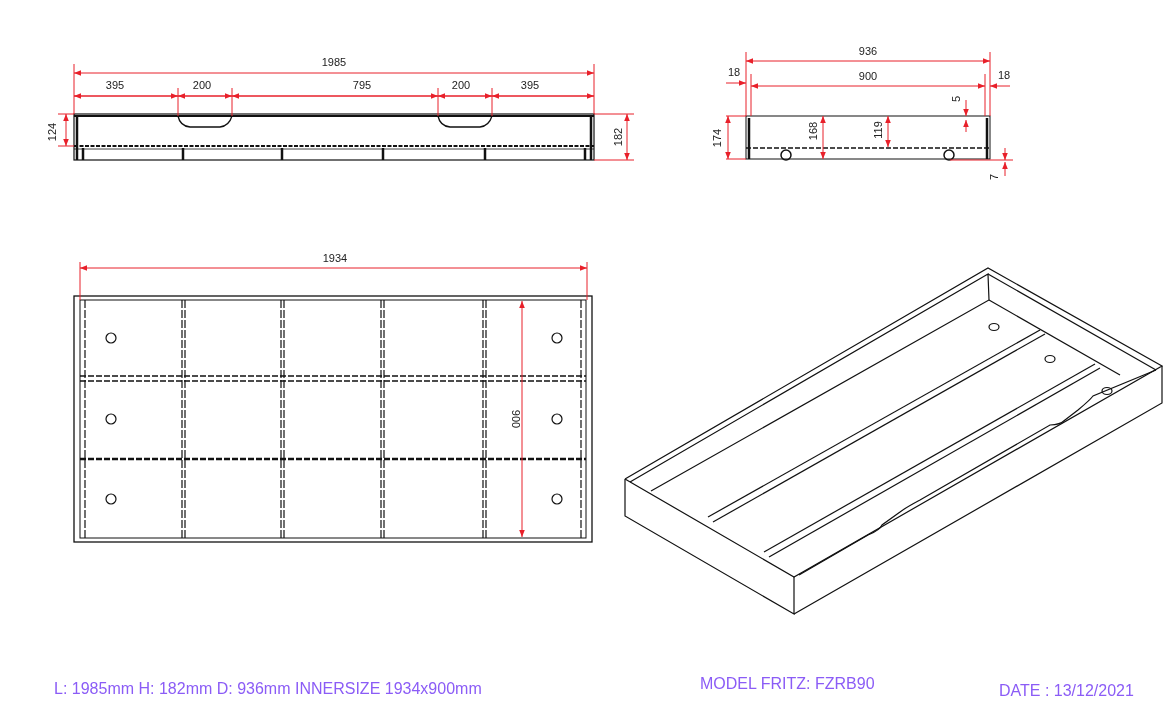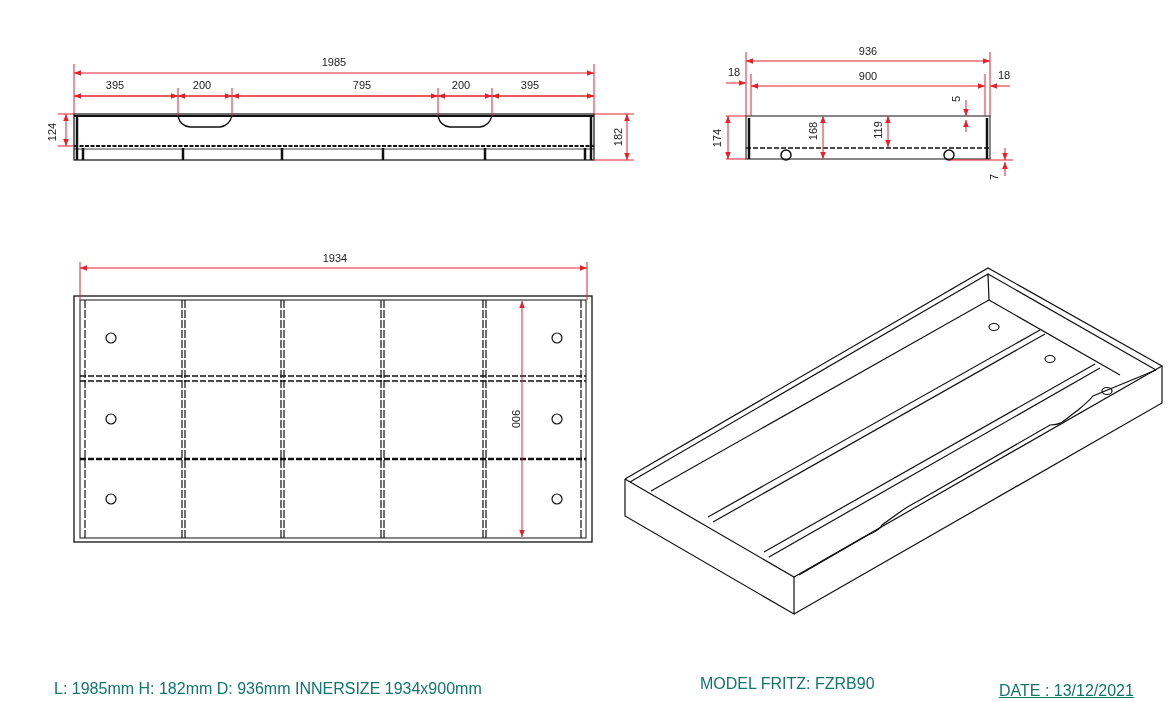--- a/index.html
+++ b/index.html
@@ -1,23 +1,23 @@
 <!DOCTYPE html>
 <html><head>
 <meta charset="utf-8">
 <style>
   html, body { margin:0; padding:0; background:#ffffff; }
   body { width:1176px; height:701px; position:relative; overflow:hidden;
          font-family:"Liberation Sans", sans-serif; color:#111; }
   svg#drawing { position:absolute; left:0; top:0; }
   .dim text { font-family:"Liberation Sans", sans-serif; font-size:11px; fill:#222; }
-  .footer { position:absolute; font-size:16px; color:#0f766e; white-space:nowrap; }
+  .footer { position:absolute; font-size:16px; color:#8b5cf6; white-space:nowrap; }
   #footer-specs { left:54px; top:680px; }
   #footer-model { left:700px; top:675px; }
-  #footer-date  { left:999px; top:682px;text-decoration:underline; }
+  #footer-date  { left:999px; top:682px; }
 </style>
 </head>
 <body>
 
 <svg id="drawing" width="1176" height="701" viewBox="0 0 1176 701">
   <defs>
     <marker id="arr" viewBox="0 0 10 10" refX="10" refY="5" markerWidth="7" markerHeight="7" orient="auto-start-reverse">
       <path d="M0,1 L10,5 L0,9 z" fill="#e8202a"></path>
     </marker>
   </defs>

